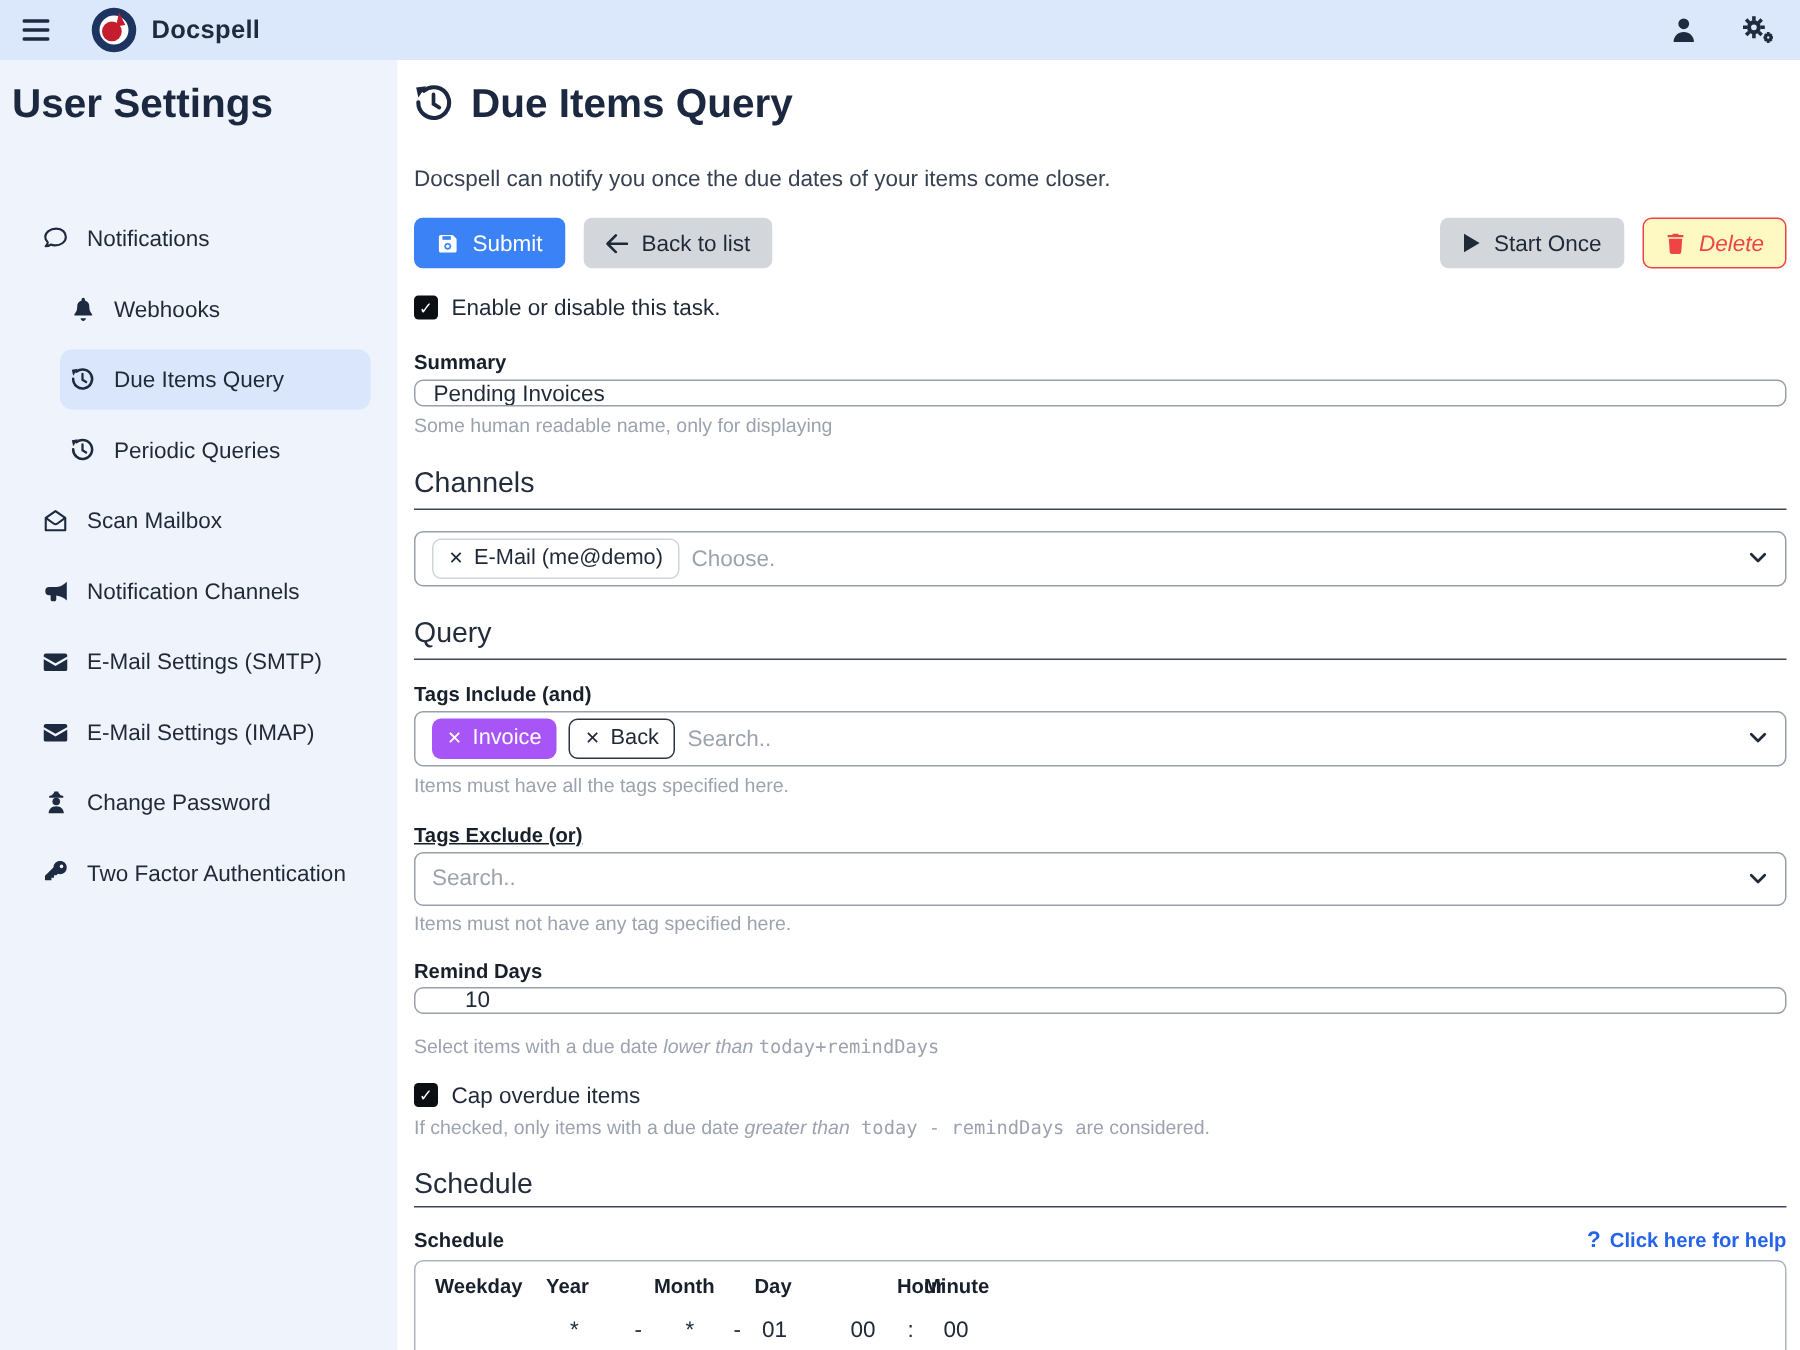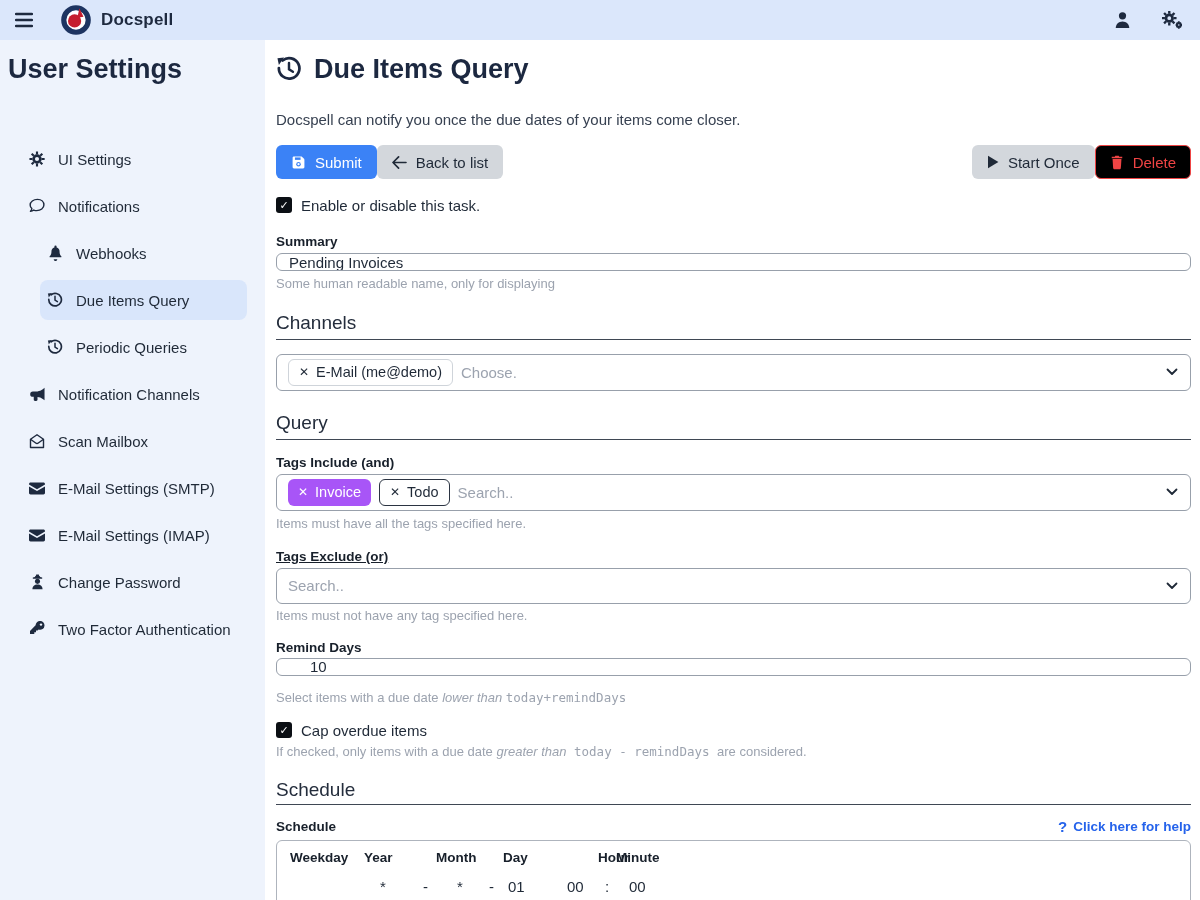--- a/index.html
+++ b/index.html
@@ -25,25 +25,25 @@
   .mi-icon { width:18px; display:flex; justify-content:center; color:#1e2a3f; flex-shrink:0; }
 
   
   .main { flex:1; padding:12px 9px 0 11px; overflow:hidden; }
   .page-title-row { display:flex; align-items:center; gap:12px; height:34px; }
   .title-icon { color:#1c2840; display:flex; }
   .page-title { font-size:27px; font-weight:bold; color:#1c2840; }
   .desc { margin-top:24px; font-size:15px; color:#374151; line-height:20px; }
 
   .toolbar { margin-top:15px; display:flex; justify-content:space-between; }
-  .tb-group { display:flex; }
+  .tb-group { display:flex; gap:12px; }
   .btn { height:34px; display:inline-flex; align-items:center; gap:9px; padding:0 14px; border-radius:6px; font-size:15px; cursor:pointer; border:1px solid transparent; }
   .btn-primary { background:#3b82f6; color:#fff; }
   .btn-secondary { background:#d3d7dc; color:#1f2937; }
-  .btn-danger { background:#000000; color:#ef4444; border-color:#ef4444; }
+  .btn-danger { background:#fef9c3; color:#ef4444; border-color:#ef4444;font-style:italic; }
 
   .check-row { margin-top:17px; display:flex; align-items:center; gap:9px; height:18px; cursor:pointer; }
   .checkbox { width:16px; height:16px; background:#0b0f14; border-radius:3px; color:#fff; font-size:11px; font-weight:bold; display:flex; align-items:center; justify-content:center; }
   .check-label { font-size:15px; color:#1f2937; }
 
   .field-label { margin-top:20px; font-size:13.5px; font-weight:bold; color:#18202b; }
   .text-input { margin-top:4px; width:100%; height:18px; border:1px solid #98a0ab; border-radius:6px; padding:0 12px; font-size:15px; color:#1f2937; font-family:inherit; background:#fff; }
   .hint { margin-top:4px; font-size:13px; color:#9ca3af; }
   .hint .it { font-style:italic; }
   .hint .mono { font-family:"DejaVu Sans Mono",monospace; font-size:12.5px; }
@@ -109,29 +109,20 @@
     </div>
   </div>
 </div>
 
 <div class="layout">
 
   <div class="sidebar">
     <div class="sidebar-title">User Settings</div>
     <div class="menu">
 
-      <div class="menu-item">
-        <span class="mi-icon">
-          <svg width="16" height="16" viewBox="0 0 18 18" fill="none" stroke="currentColor">
-              <path stroke-width="2.4" d="M9 .5v3.4M9 14.1v3.4M.5 9h3.4M14.1 9h3.5M3 3l2.4 2.4M12.6 12.6 15 15M15 3l-2.4 2.4M5.4 12.6 3 15"></path>
-              <circle cx="9" cy="9" r="3.8" stroke-width="3"></circle>
-            </svg>
-        </span>
-        <span class="mi-label">UI Settings</span>
-      </div>
 
       <div class="menu-item">
         <span class="mi-icon">
           <svg width="17" height="16" viewBox="0 0 18 17" fill="none" stroke="currentColor" stroke-width="1.5" stroke-linejoin="round">
               <path d="M9 1.5C4.7 1.5 1.2 4.1 1.2 7.4c0 1.5.7 2.8 1.8 3.8-.1 1-.6 2-1.5 2.8 1.4 0 2.7-.5 3.6-1.2.9.4 2 .6 3 .6 4.3 0 7.7-2.6 7.7-5.9S13.3 1.5 9 1.5z"></path>
             </svg>
         </span>
         <span class="mi-label">Notifications</span>
       </div>
 
@@ -161,35 +152,35 @@
               <path d="M4.6 3.1A7.1 7.1 0 1 1 2 8.4" fill="none" stroke="currentColor" stroke-width="1.9" stroke-linecap="round"></path>
               <path d="M5.6 1 1 1.6 2 6.2 Z" fill="currentColor"></path>
               <path d="M9 4.8V9.2l2.7 1.7" fill="none" stroke="currentColor" stroke-width="1.7" stroke-linecap="round"></path>
             </svg>
         </span>
         <span class="mi-label">Periodic Queries</span>
       </div>
 
       <div class="menu-item">
         <span class="mi-icon">
-          <svg width="17" height="15" viewBox="0 0 18 16" fill="currentColor">
-              <path d="M16.5.8v13.4l-1.9-1.5a10.6 10.6 0 0 0-5.6-2.1v2.9c0 .7-.6 1.3-1.3 1.3H6.3c-.7 0-1.3-.6-1.3-1.3v-3H4.1a2.9 2.9 0 0 1 0-5.8H9c2-.1 4-.9 5.6-2.2L16.5.8z"></path>
-            </svg>
-        </span>
-        <span class="mi-label">Notification Channels</span>
-      </div>
-
-      <div class="menu-item">
-        <span class="mi-icon">
           <svg width="16" height="16" viewBox="0 0 16 16" fill="none" stroke="currentColor" stroke-width="1.4" stroke-linejoin="round">
               <path d="M1.5 6.3 8 1.7l6.5 4.6v8.2h-13z"></path>
               <path d="M1.5 6.3 6.7 10c.8.6 1.8.6 2.6 0l5.2-3.7"></path>
             </svg>
         </span>
         <span class="mi-label">Scan Mailbox</span>
+      </div>
+
+      <div class="menu-item">
+        <span class="mi-icon">
+          <svg width="17" height="15" viewBox="0 0 18 16" fill="currentColor">
+              <path d="M16.5.8v13.4l-1.9-1.5a10.6 10.6 0 0 0-5.6-2.1v2.9c0 .7-.6 1.3-1.3 1.3H6.3c-.7 0-1.3-.6-1.3-1.3v-3H4.1a2.9 2.9 0 0 1 0-5.8H9c2-.1 4-.9 5.6-2.2L16.5.8z"></path>
+            </svg>
+        </span>
+        <span class="mi-label">Notification Channels</span>
       </div>
 
       <div class="menu-item">
         <span class="mi-icon">
           <svg width="16" height="13" viewBox="0 0 16 13" fill="currentColor">
               <path d="M0 2.2C0 1.3.7.6 1.6.6h12.8c.9 0 1.6.7 1.6 1.6v.4L8 7.2 0 2.6z"></path>
               <path d="M0 4.4 8 9l8-4.6v6.4c0 .9-.7 1.6-1.6 1.6H1.6C.7 12.4 0 11.7 0 10.8z"></path>
             </svg>
         </span>
         <span class="mi-label">E-Mail Settings (SMTP)</span>
@@ -314,21 +305,21 @@
     <div class="section-header">Query</div>
 
     <div class="field-label" style="margin-top:15px;">Tags Include (and)</div>
     <div class="select" style="margin-top:4px;">
       <span class="chip chip-purple">
         <span class="x">✕</span>
         <span>Invoice</span>
       </span>
       <span class="chip chip-dark">
         <span class="x">✕</span>
-        <span>Todo</span>
+        <span>Back</span>
       </span>
       <span class="placeholder">Search..</span>
       <span class="chevron">
         <svg width="12" height="8" viewBox="0 0 12 8" fill="none" stroke="currentColor" stroke-width="1.8" stroke-linecap="round" stroke-linejoin="round">
             <path d="M1.5 1.5 6 6l4.5-4.5"></path>
           </svg>
       </span>
     </div>
     <div class="hint" style="margin-top:5px;">Items must have all the tags specified here.</div>
 

